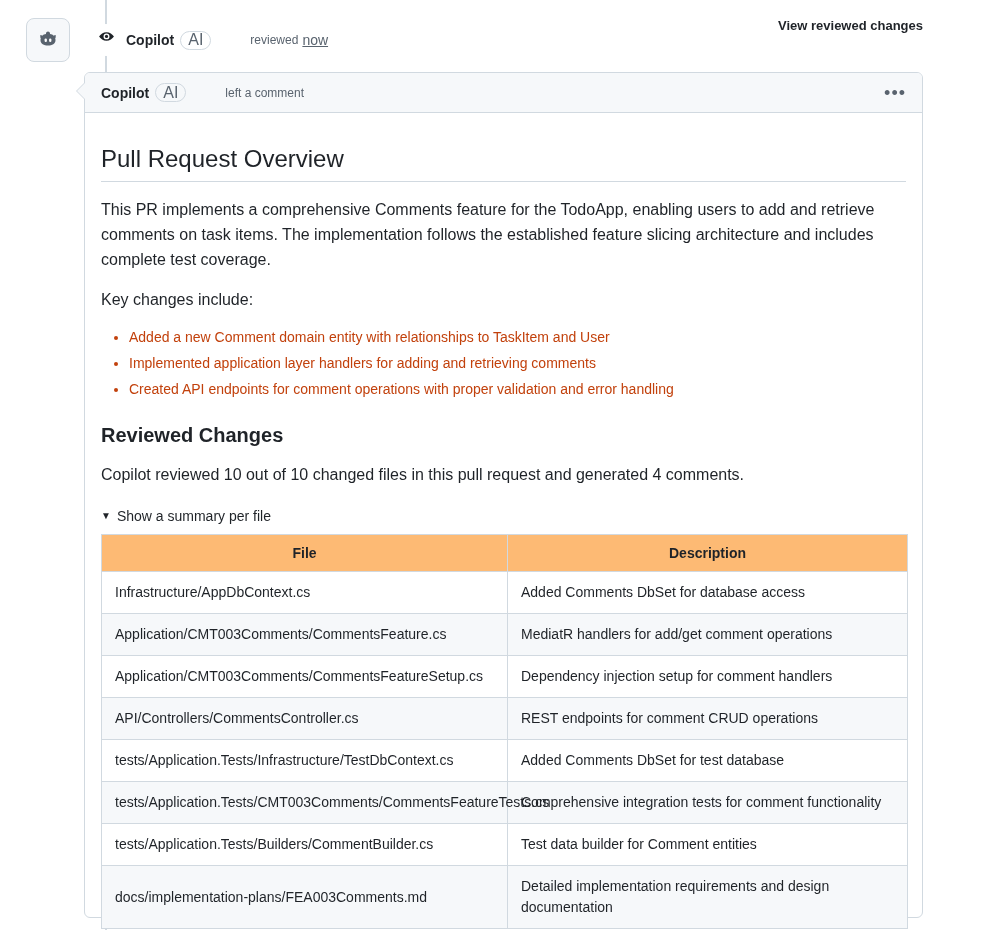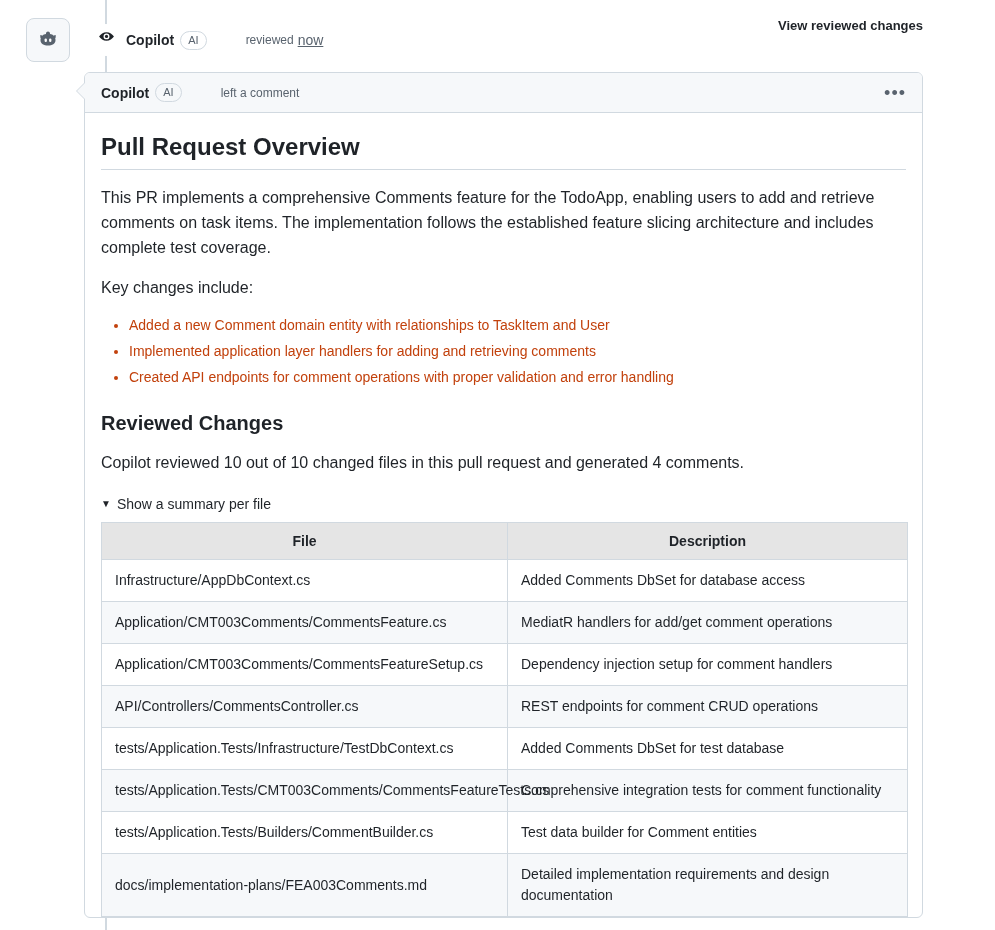--- a/index.html
+++ b/index.html
@@ -75,21 +75,21 @@
     color: #1f2328;
     font-size: 14px;
   }
   .ai-badge {
     display: inline-flex;
     align-items: center;
     justify-content: center;
     border: 1px solid #d1d9e0;
     border-radius: 11px;
     color: #59636e;
-    font-size: 11px;
+    font-size: 16px;
     line-height: 1;
     height: 19px;
     padding: 0 7px;
     margin: 0 6px;
   }
   .muted { color: #59636e; font-size: 12px; padding-left: 33px; }
   .muted-link {
     color: #59636e;
     text-decoration: underline;
     margin-left: 4px;
@@ -154,22 +154,22 @@
     cursor: pointer;
     padding: 2px 4px;
   }
 
   .comment-body {
     padding: 16px;
   }
 
   h2.md {
     font-size: 24px;
-    font-weight: bold;
-    margin: 4px 0 0 0;
+    font-weight: normal;
+    margin: 16px 0 0 0;
     padding-bottom: 8px;
     border-bottom: 1px solid #d1d9e0;
     color: #1f2328;
   }
   h3.md {
     font-size: 20px;
     font-weight: bold;
     margin: 24px 0 0 0;
     color: #1f2328;
   }
@@ -207,21 +207,21 @@
     border-collapse: collapse;
     width: 806px;
     table-layout: fixed;
   }
   table.files th {
     border: 1px solid #d1d9e0;
     font-size: 14px;
     font-weight: bold;
     text-align: center;
     padding: 10px 13px;
-    background: #e5e5e5;
+    background: #fdba74;
     color: #1f2328;
   }
   table.files td {
     border: 1px solid #d1d9e0;
     font-size: 14px;
     padding: 10px 13px;
     line-height: 1.5;
     vertical-align: middle;
     color: #1f2328;
   }

